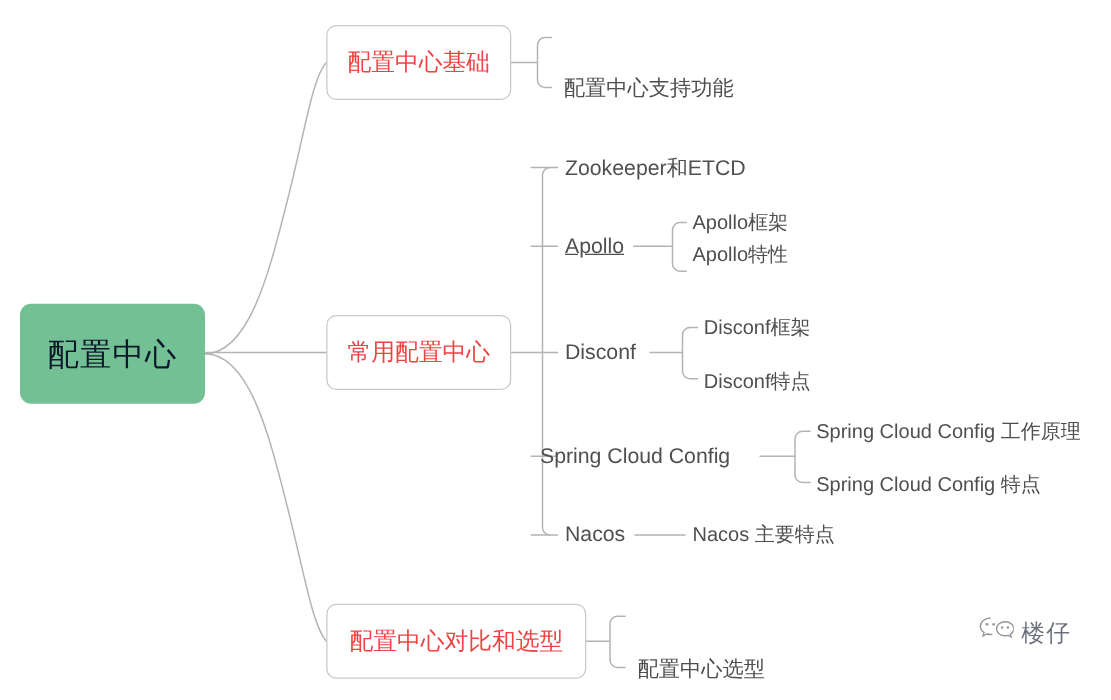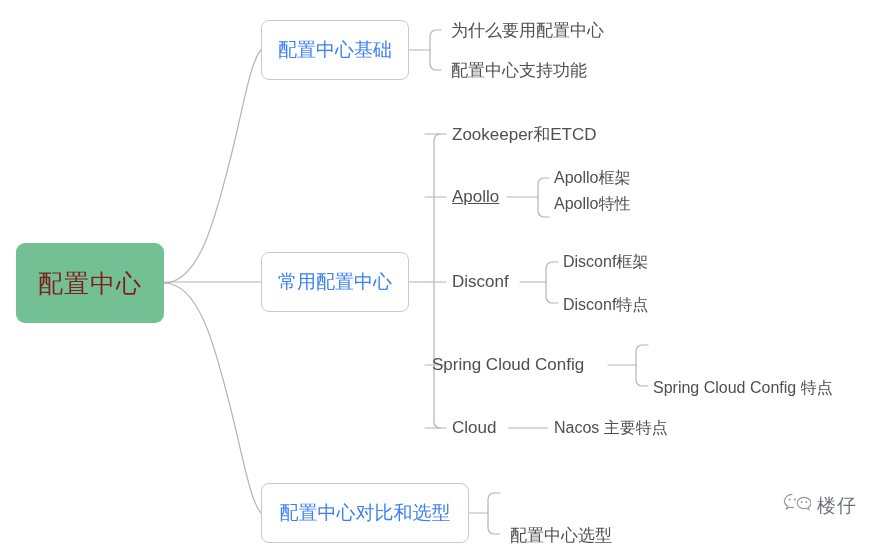--- a/index.html
+++ b/index.html
@@ -36,31 +36,31 @@
   }
   
   .root-node {
     left: 16px;
     top: 243px;
     width: 148px;
     height: 80px;
     background: #73c095;
     border-radius: 9px;
     justify-content: center;
-    color: #7f1d1d;
+    color: #0f172a;
     font-size: 25px;
     letter-spacing: 1px;
   }
   
   .l1-node {
     background: #ffffff;
     border: 1px solid #c9c9c9;
     border-radius: 8px;
     justify-content: center;
-    color: #3b82f6;
+    color: #ef4444;
     font-size: 19px;
     height: 60px;
   }
   .l1-a { left: 261px; top: 20px;  width: 148px; }
   .l1-b { left: 261px; top: 252px; width: 148px; }
   .l1-c { left: 261px; top: 483px; width: 208px; }
 
   
   .l2-node {
     color: #4f4f4f;
@@ -133,23 +133,20 @@
     </g>
   </svg>
 
   <div class="node root-node">
     <span>配置中心</span>
   </div>
 
   <div class="node l1-node l1-a">
     <span>配置中心基础</span>
   </div>
-  <div class="node l2-node" style="left:451px; top:19px;">
-    <span>为什么要用配置中心</span>
-  </div>
   <div class="node l2-node" style="left:451px; top:59px;">
     <span>配置中心支持功能</span>
   </div>
 
   <div class="node l1-node l1-b">
     <span>常用配置中心</span>
   </div>
 
   <div class="node l2-node" style="left:452px; top:123px;">
     <span>Zookeeper和ETCD</span>
@@ -171,26 +168,29 @@
   <div class="node l3-node" style="left:563px; top:252px;">
     <span>Disconf框架</span>
   </div>
   <div class="node l3-node" style="left:563px; top:295px;">
     <span>Disconf特点</span>
   </div>
 
   <div class="node l2-node" style="left:432px; top:354px;justify-content:center;">
     <span>Spring Cloud Config</span>
   </div>
+  <div class="node l3-node" style="left:653px; top:335px;">
+    <span>Spring Cloud Config 工作原理</span>
+  </div>
   <div class="node l3-node" style="left:653px; top:378px;">
     <span>Spring Cloud Config 特点</span>
   </div>
 
   <div class="node l2-node" style="left:452px; top:417px;">
-    <span>Cloud</span>
+    <span>Nacos</span>
   </div>
   <div class="node l3-node" style="left:554px; top:418px;">
     <span>Nacos 主要特点</span>
   </div>
 
   <div class="node l1-node l1-c">
     <span>配置中心对比和选型</span>
   </div>
   <div class="node l2-node" style="left:510px; top:524px;">
     <span>配置中心选型</span>

